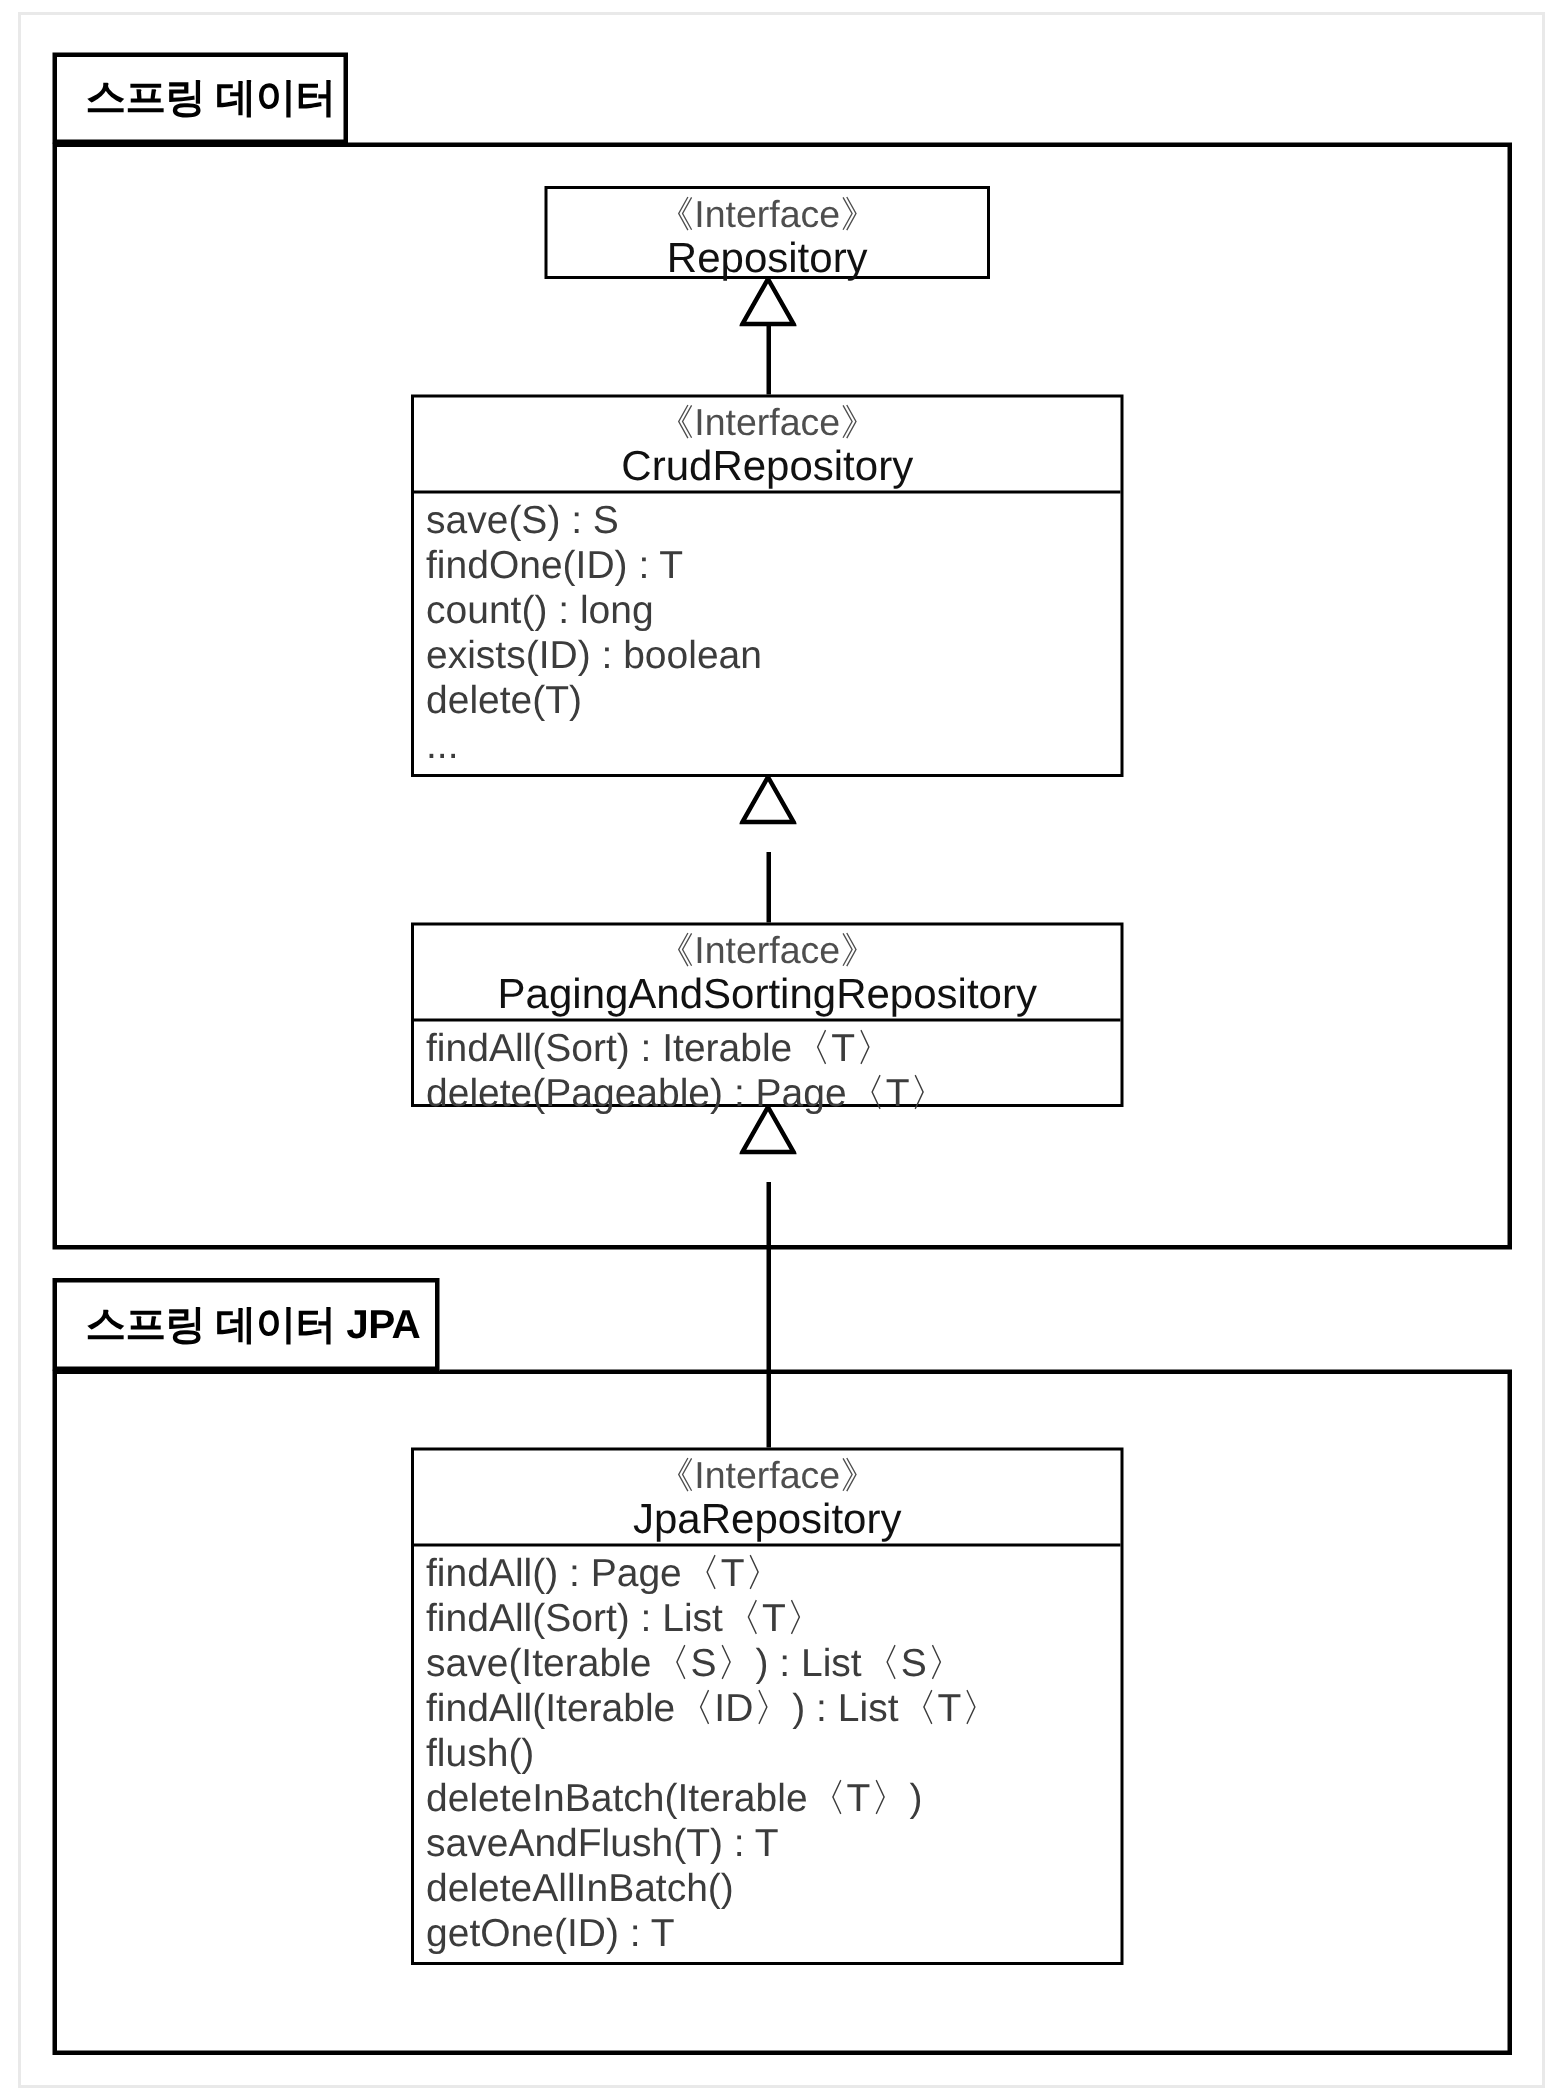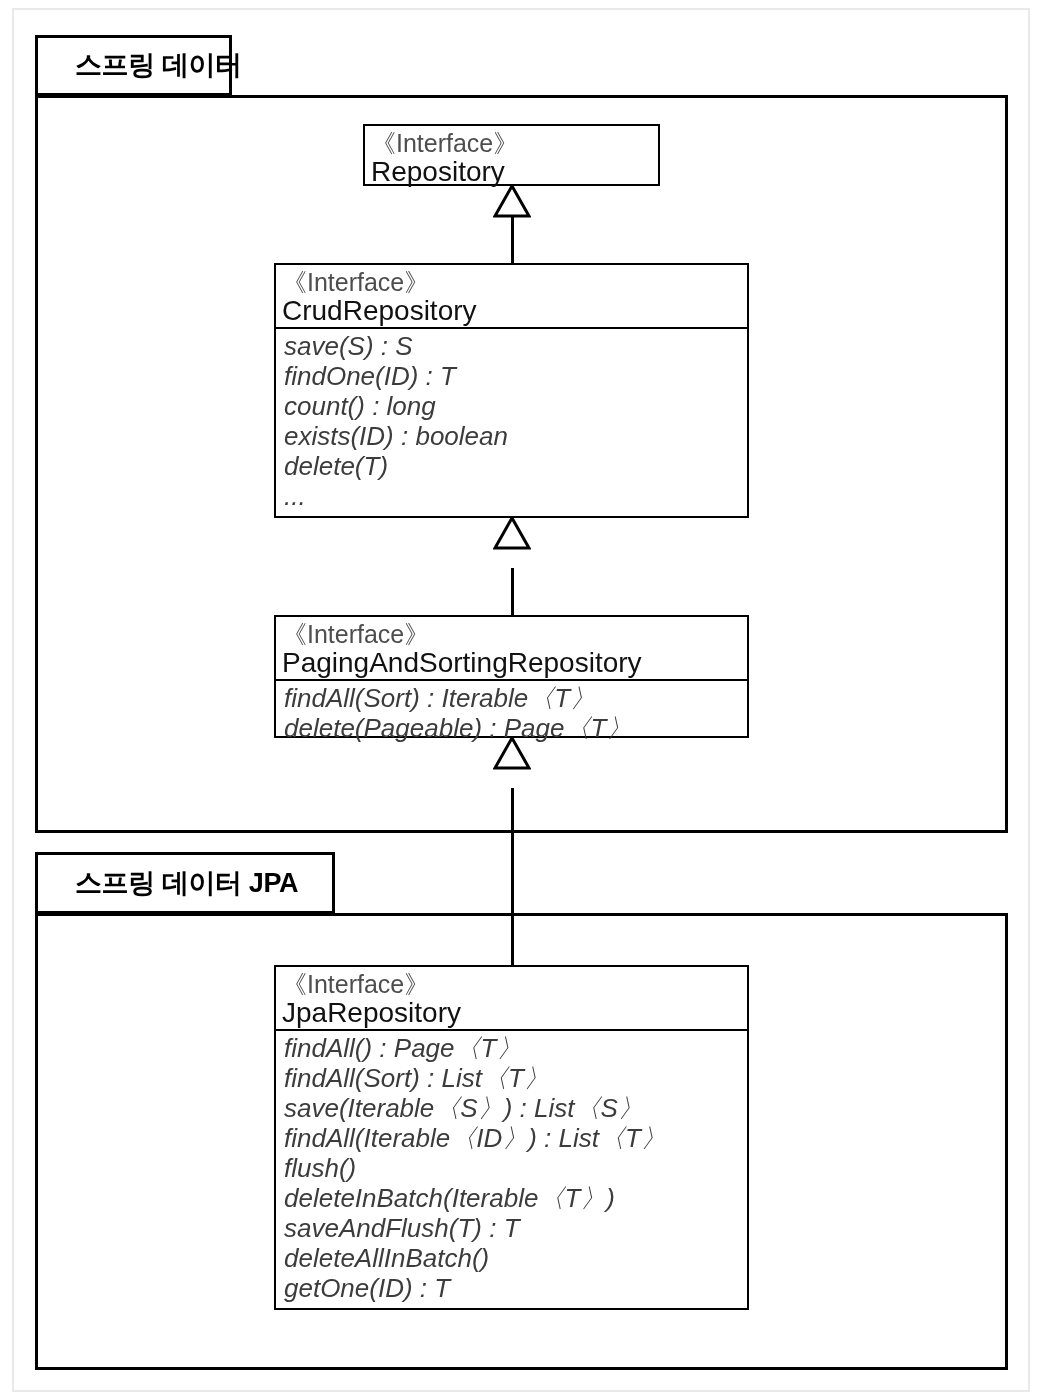--- a/index.html
+++ b/index.html
@@ -43,39 +43,39 @@
     z-index: 4;
   }
   .package-tab-label {
     font-size: 27px;
     font-weight: bold;
     color: #000000;
     padding-left: 19px;
     letter-spacing: -0.4px;
     white-space: nowrap;
     line-height: 1;
-    margin-left: 18px;
   }
   .package-body {
     position: absolute;
     border: 3px solid #000000;
     box-sizing: border-box;
     background: transparent;
     z-index: 1;
   }
 
   
   .umlbox {
     position: absolute;
     border: 2.5px solid #000000;
     box-sizing: border-box;
     background: #ffffff;
     z-index: 6;
   }
   .umlbox-header {
+    text-align: center;
     padding: 10px 6px 5px 6px;
     box-sizing: border-box;
   }
   .umlbox-header.with-divider {
     border-bottom: 2.5px solid #000000;
   }
   .stereotype {
     display: block;
     font-size: 25px;
     color: #4e4e4e;
@@ -86,21 +86,20 @@
     display: block;
     font-size: 28px;
     font-weight: normal;
     color: #111111;
     line-height: 1.1;
     white-space: nowrap;
   }
   .umlbox-members {
     padding: 2px 0 4px 8px;
     box-sizing: border-box;
-    font-style: italic;
   }
   .member {
     display: block;
     font-size: 26px;
     color: #3c3c3c;
     line-height: 1.155;
     white-space: nowrap;
   }
 
   
@@ -124,21 +123,21 @@
   <div class="page-frame"></div>
 
   <div class="package-body" style="left:35px; top:95px; width:973px; height:738px;"></div>
 
   <div class="package-tab" style="left:35px; top:35px; width:197px; height:61px;">
     <span class="package-tab-label">스프링 데이터</span>
   </div>
 
   <div class="package-body" style="left:35px; top:913px; width:973px; height:457px;"></div>
 
-  <div class="package-tab" style="left:35px; top:852px; width:300px; height:62px;">
+  <div class="package-tab" style="left:35px; top:852px; width:258px; height:62px;">
     <span class="package-tab-label">스프링 데이터 JPA</span>
   </div>
 
   <div class="gen-line" style="left:511px; top:216px; height:50px;"></div>
   <div class="gen-arrow" style="left:493px; top:184px;">
     <svg width="38" height="34" viewBox="0 0 38 34">
       <polygon points="19,2 36,32 2,32" fill="#ffffff" stroke="#000000" stroke-width="3" stroke-linejoin="miter"></polygon>
     </svg>
   </div>
 

